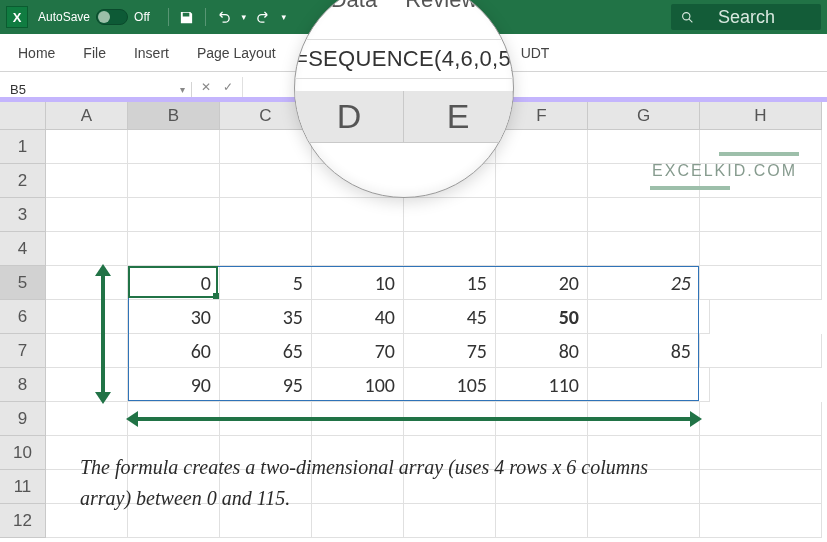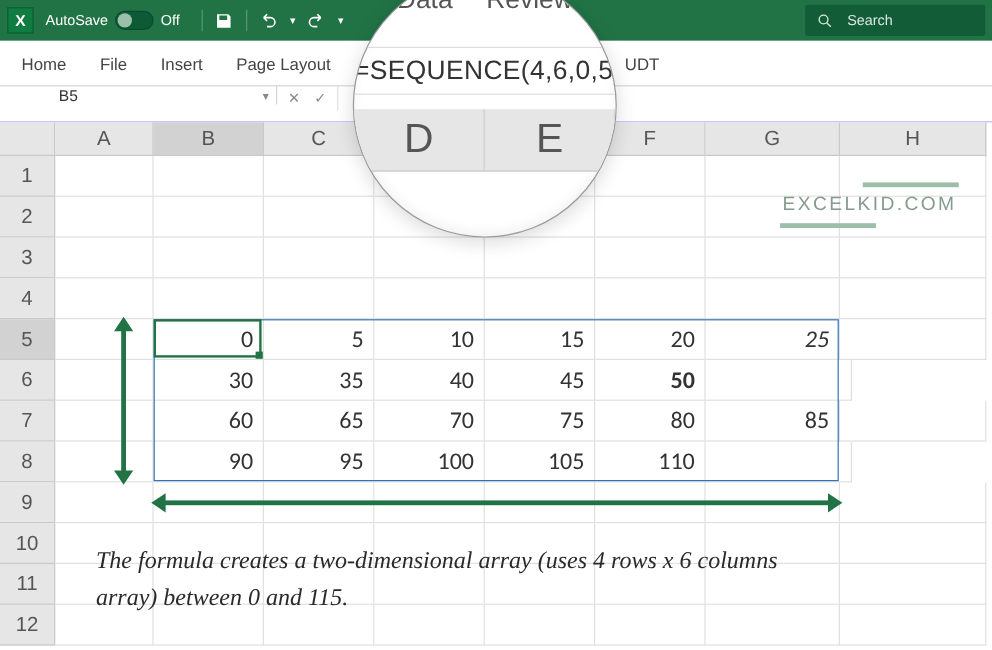--- a/index.html
+++ b/index.html
@@ -42,44 +42,43 @@
   width: 12px; height: 12px; border-radius: 50%; background: #9bbfa9;
 }
 .qat { display: flex; align-items: center; gap: 2px; margin-left: 14px; }
 .qat-btn { width: 24px; height: 24px; display: flex; align-items: center; justify-content: center; color: #fff; cursor: pointer; }
 .qat-sep { width: 1px; height: 18px; background: rgba(255,255,255,0.25); margin: 0 4px; }
 .search-box {
   margin-left: auto;
   background: #135c38;
   height: 26px; width: 150px;
   display: flex; align-items: center;
-  padding: 0 10px; gap: 12px;
-  border-radius: 2px; color: #d8e8df; font-size: 12px;
+  padding: 0 10px; gap: 24px;
+  border-radius: 2px; color: #d8e8df; font-size: 18px;
 }
 
 
 .ribbon {
   background: #fff;
   height: 38px;
   display: flex; align-items: center;
   padding: 0 4px;
   border-bottom: 1px solid #d4d4d4;
 }
 .ribbon-tab {
   padding: 0 14px; height: 100%;
   display: flex; align-items: center;
   font-size: 14px; color: #444; cursor: pointer;
 }
 
 
 .formula-row {
   height: 30px;
-  display: flex; align-items: flex-start;
-  border-bottom: 1px solid #c4b5fd;
-  padding-left: 39px;
+  display: flex; align-items: flex-end;
+  border-bottom: 5px solid #c4b5fd;
 }
 .name-box {
   width: 192px; border-right: 1px solid #d4d4d4;
   display: flex; align-items: center; justify-content: space-between;
   padding: 0 6px 0 10px; font-size: 13px; color: #333;
 }
 .name-box .chev { color: #888; font-size: 10px; }
 .fx-controls { display: flex; align-items: center; border-right: 1px solid #e0e0e0; padding: 0 4px; gap: 2px; }
 .fx-btn { width: 20px; height: 20px; display: flex; align-items: center; justify-content: center; color: #888; font-size: 12px; }
 

